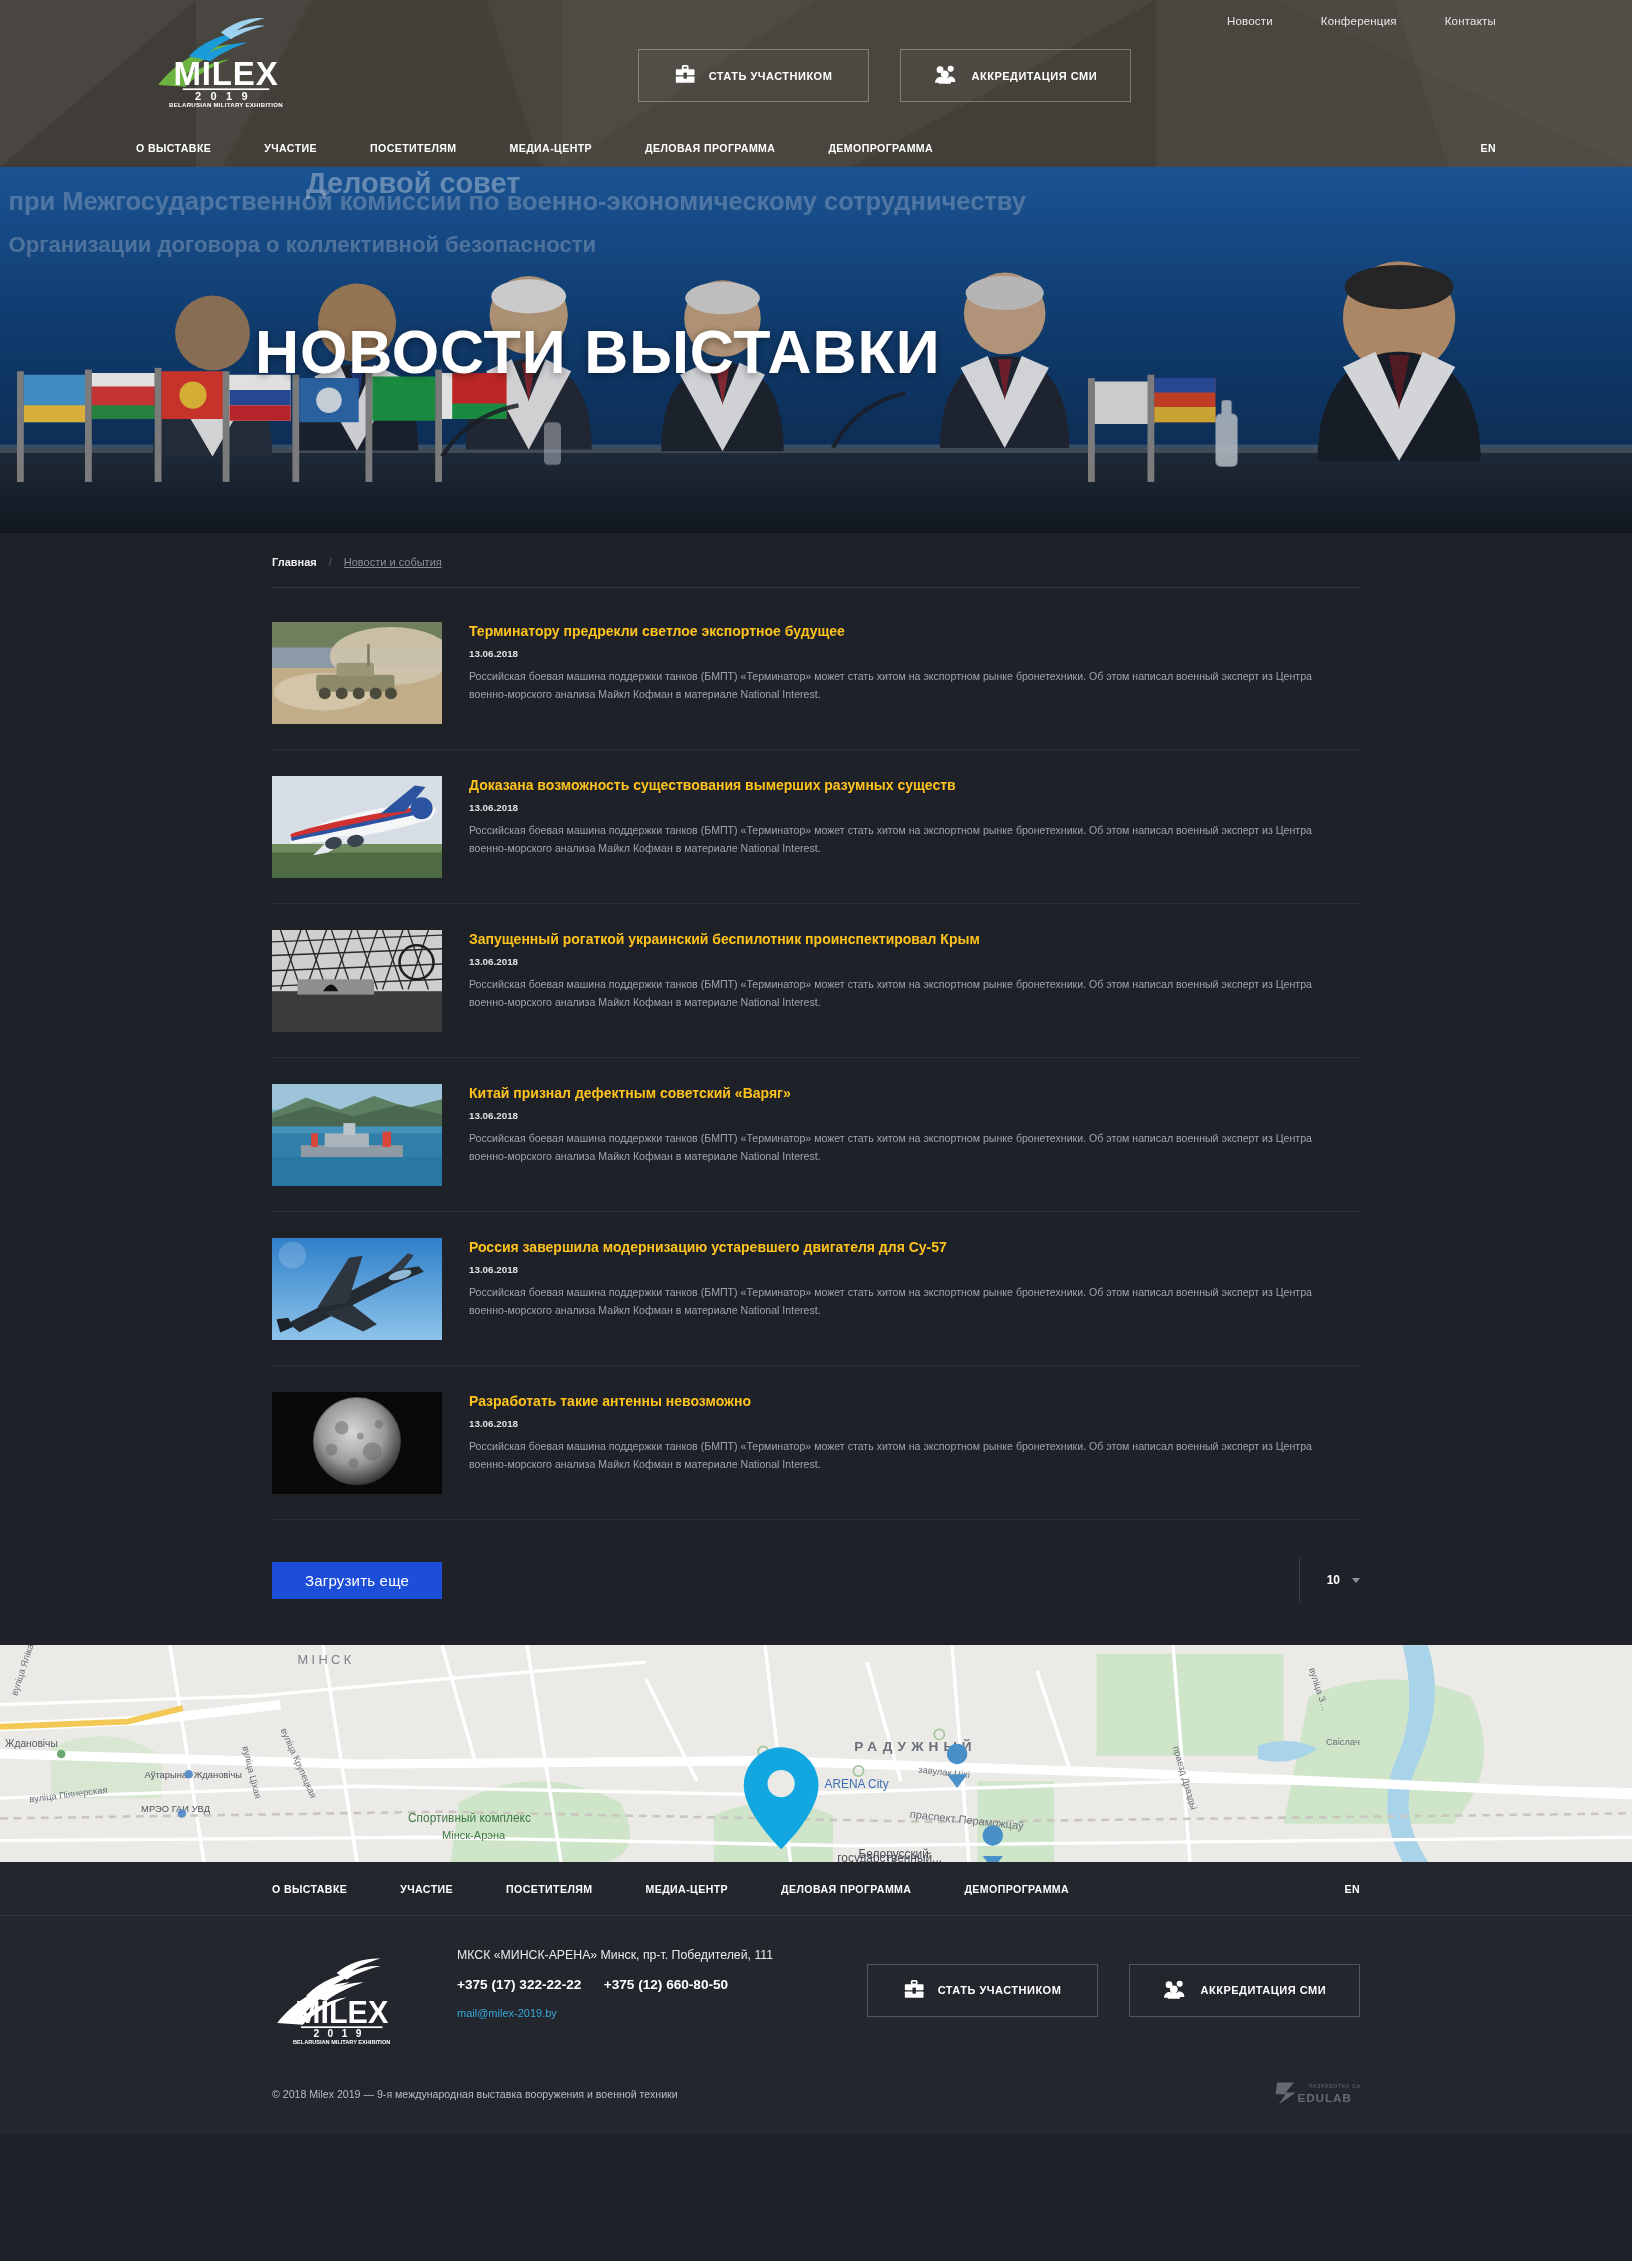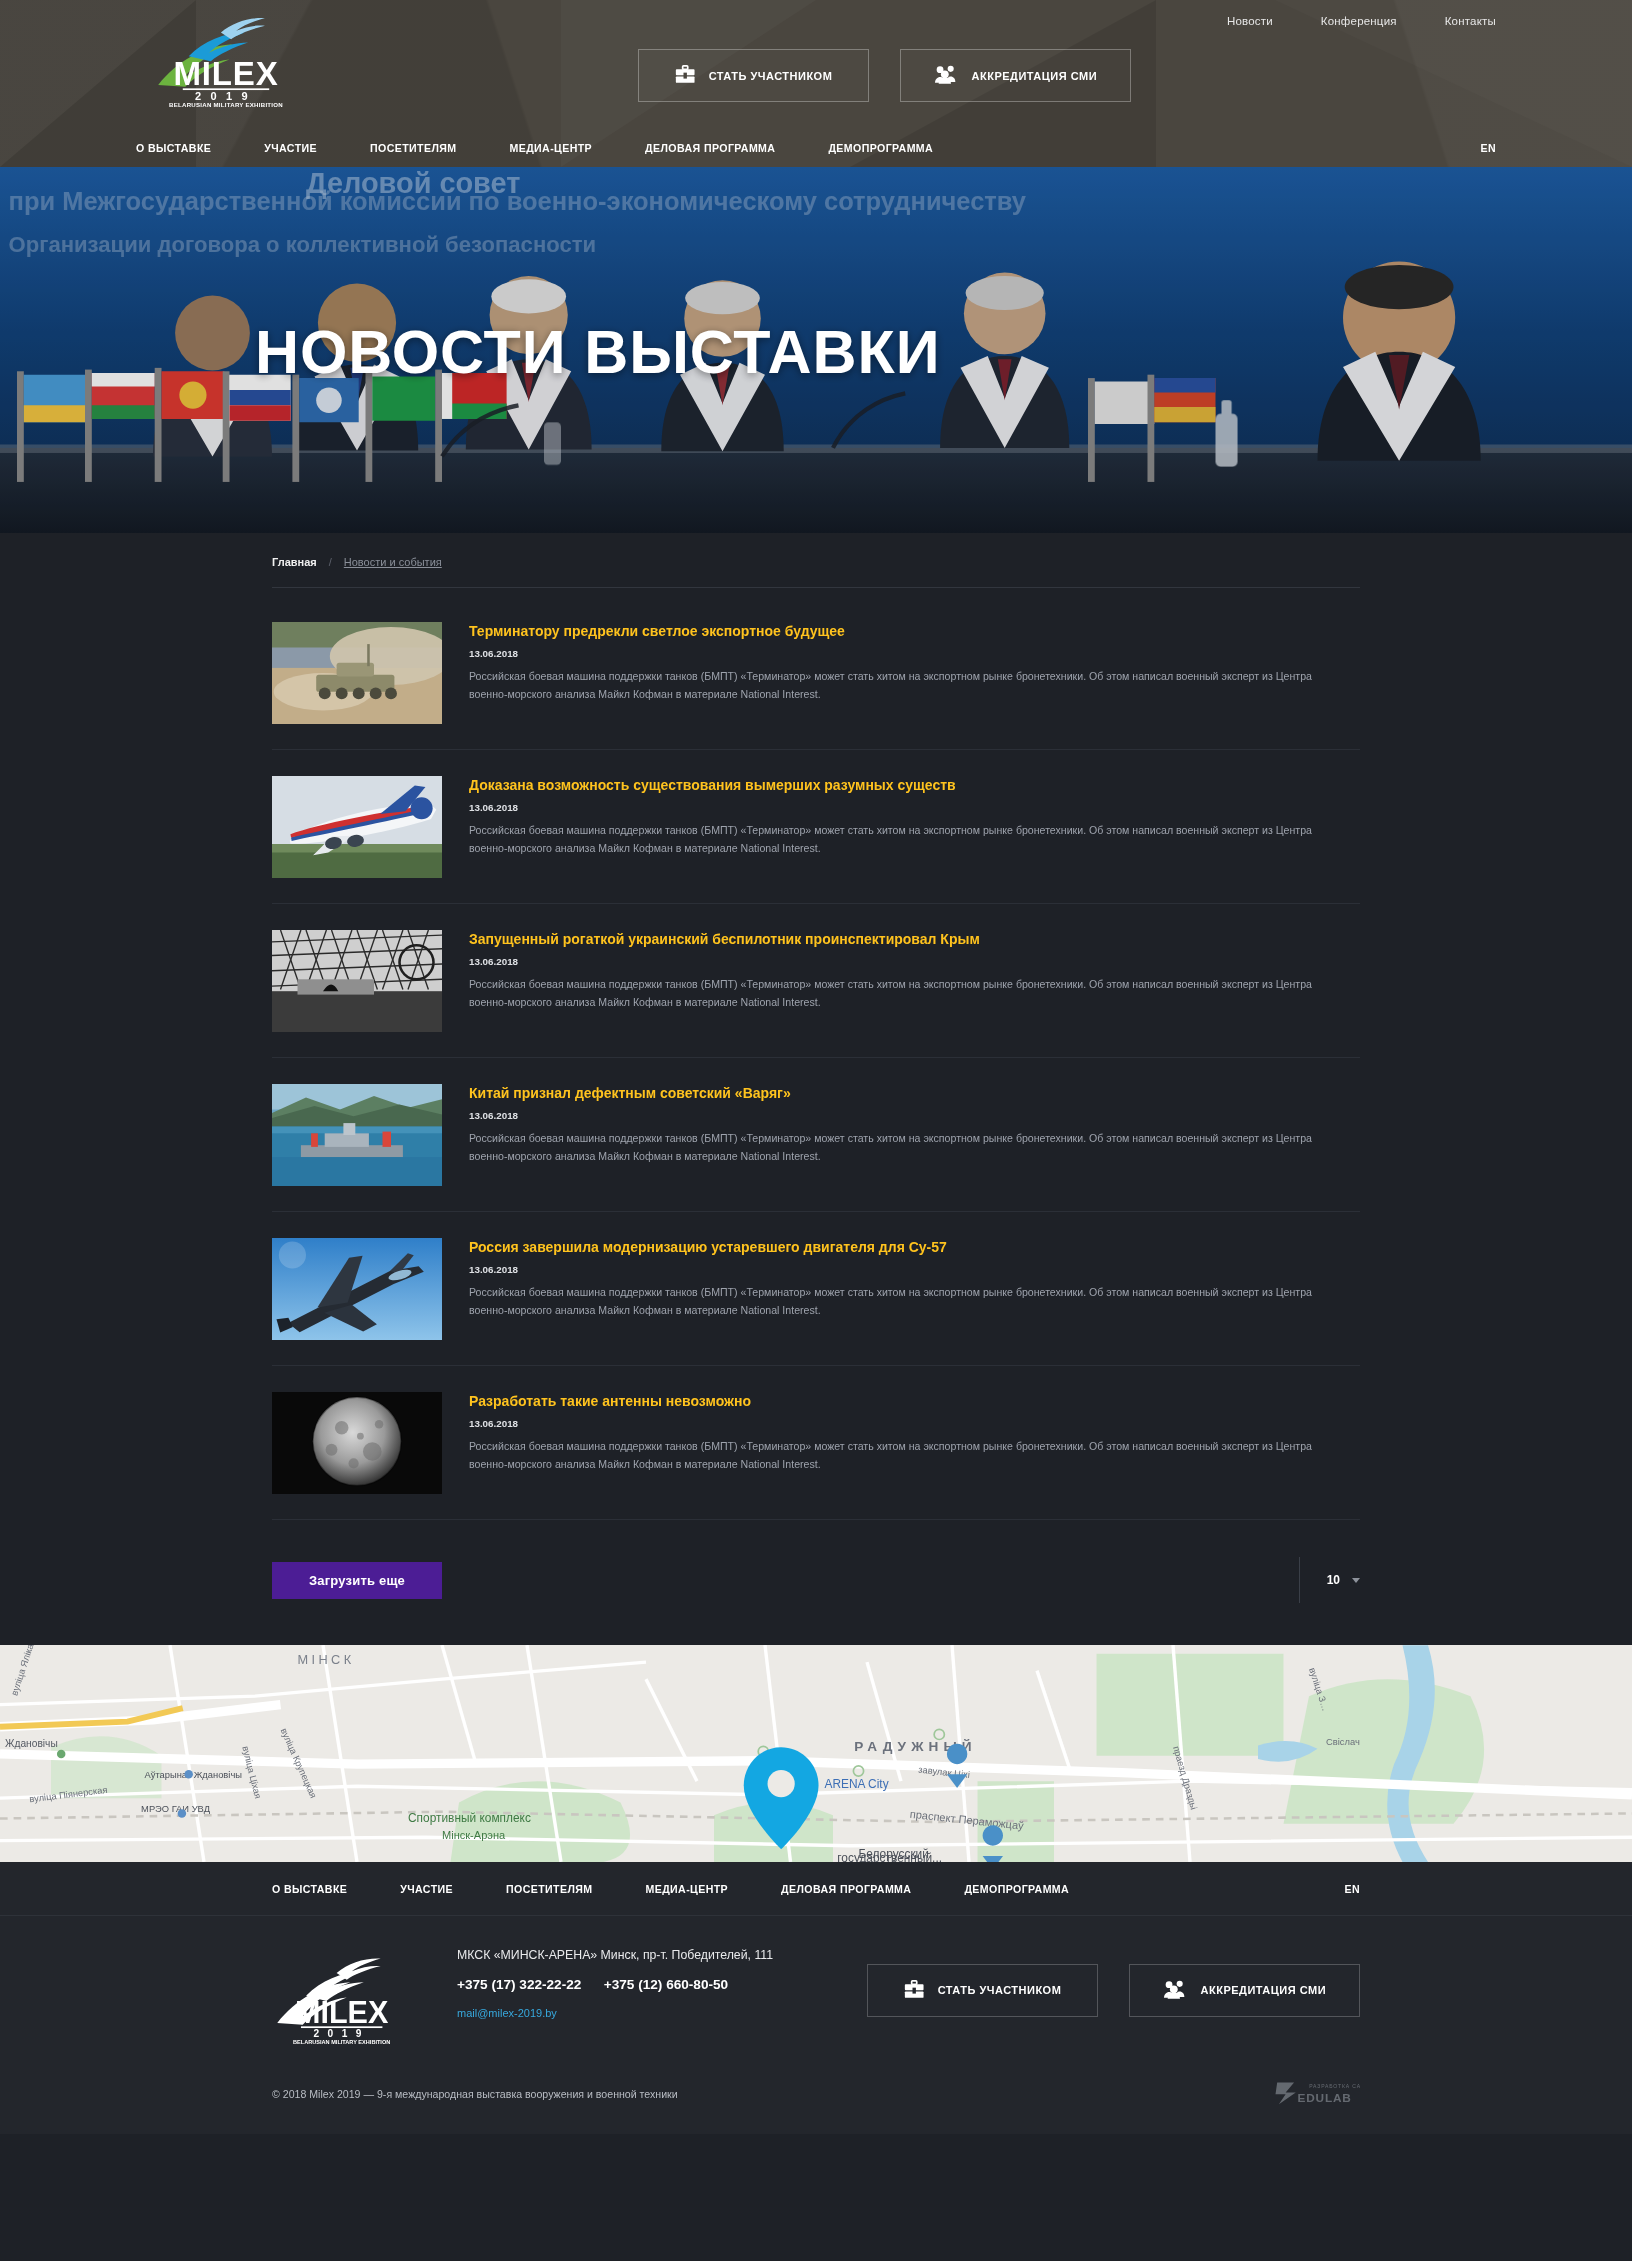--- a/index.html
+++ b/index.html
@@ -106,22 +106,22 @@
     color: #ffc31e; font-size: 14px; font-weight: bold; line-height: 1.2;
     text-decoration: none; display: block; margin-bottom: 7.7px; cursor: pointer;
   }
   .news-date { color: #dfe1e5; font-size: 9.8px; margin-bottom: 9.4px; font-weight: bold; }
   .news-text { color: #9ea3ad; font-size: 10.6px; line-height: 1.65; max-width: 850px; }
 
   .news-foot {
     display: flex; align-items: center; margin-top: 37px;
   }
   .loadmore {
-    width: 170px; height: 37px; background: #4c1d95; color: #fff;
-    font-size: 13px; border: none; cursor: pointer; letter-spacing: 0.2px; font-weight: bold;
+    width: 170px; height: 37px; background: #1d4ed8; color: #fff;
+    font-size: 15px; border: none; cursor: pointer; letter-spacing: 0.2px;
   }
   .perpage {
     margin-left: auto; display: flex; align-items: center; gap: 12px;
     border-left: 0.9px solid #3a3f48; padding-left: 27px; height: 46px;
   }
   .perpage .val { color: #fff; font-size: 12px; font-weight: bold; }
   .perpage .caret { width:0;height:0;border-left:4.3px solid transparent;border-right:4.3px solid transparent;border-top:5.1px solid #8d929b; }
 
   
   .map { position: relative; width: 1632px; height: 217px; overflow: hidden; background: #eceae6; }

